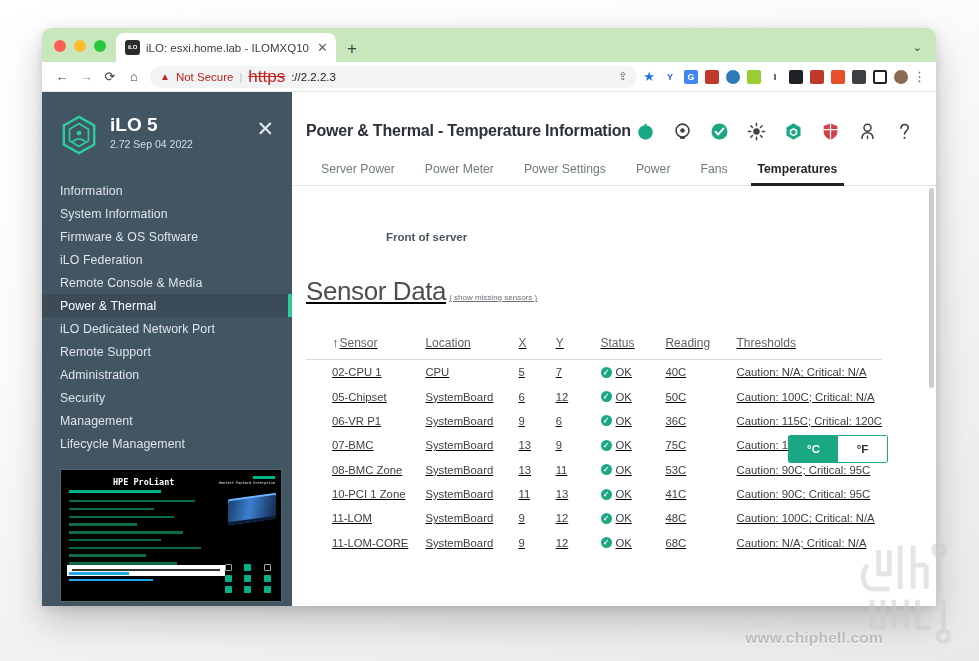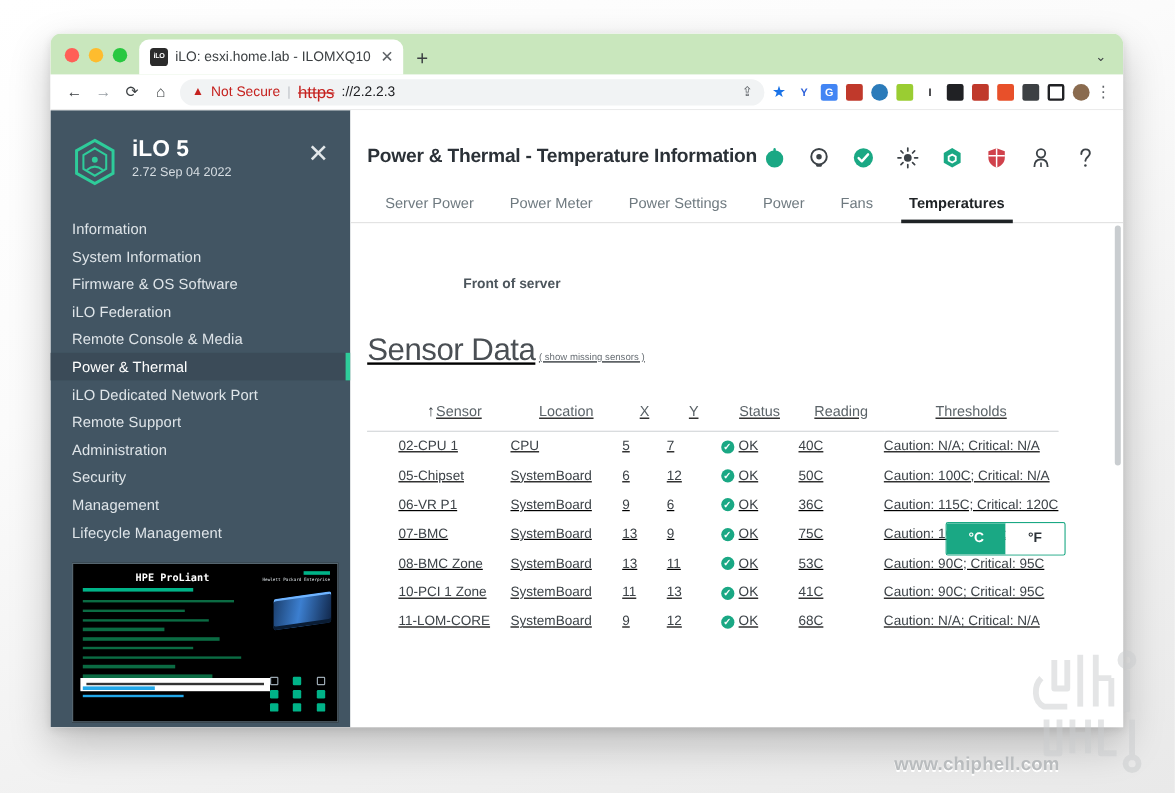--- a/index.html
+++ b/index.html
@@ -65,21 +65,21 @@
     color: #3c4043; font-size: 13px;
   }
   #omnibox {
     flex: 1; height: 22px; background: #f1f3f4; border-radius: 11px;
     display: flex; align-items: center; padding: 0 10px; margin: 0 6px 0 4px;
     gap: 6px; min-width: 0;
   }
   #warn-triangle { color: #c5221f; font-size: 10px; line-height: 1; }
   #not-secure-text { font-size: 11.5px; color: #c5221f; }
   #omnibox-sep { color: #bdc1c6; font-size: 11px; }
-  #url-scheme { font-size: 14px; color: #c5221f; text-decoration: line-through; text-align: right; }
+  #url-scheme { font-size: 17px; color: #c5221f; text-decoration: line-through; text-align: right; }
   #url-rest { font-size: 11.5px; color: #202124; }
   #omnibox-spacer { flex:1; }
   #share-icon { font-size: 11px; color: #5f6368; }
   #bookmark-star { color: #1a73e8; font-size: 13px; margin-right: 2px;}
 
   #ext-icons { display: flex; align-items: center; gap: 7px; padding-left: 6px; }
   .ext { width: 14px; height: 14px; border-radius: 2px; flex: none;
          font-size: 9px; color:#fff; text-align:center; line-height:14px; font-weight:bold;}
   #kebab { color: #5f6368; font-size: 13px; margin-left: 5px; letter-spacing: 0; line-height: 1;}
 
@@ -170,21 +170,21 @@
     border: 1px solid #1aa884; border-radius: 2px; overflow: hidden;
   }
   .unit-btn { width: 49px; height: 26px; font-size: 11.5px; font-weight: bold;
     display: flex; align-items: center; justify-content: center; }
   .unit-btn.sel { background: #1aa884; color: #fff; }
   .unit-btn.unsel { background: #fff; color: #2b3137; }
 
   
   #sensor-table { width: 576px; margin: 28px 0 0 0; border-collapse: collapse; }
   #sensor-table thead th {
-    font-size: 12px; font-weight: normal; color: #5b6368; text-align: center;
+    font-size: 12px; font-weight: normal; color: #5b6368; text-align: left;
     padding: 0 0 9px 0; border-bottom: 1px solid #d9dcde;
   }
   #sensor-table tbody td {
     font-size: 11.3px; color: #3c4247; padding: 6.2px 0; white-space: nowrap;
   }
   .col-sensor { width: 120px; padding-left: 26px !important; }
   .col-location { width: 94px; }
   .col-x { width: 38px; }
   .col-y { width: 46px; }
   .col-status { width: 66px; }
@@ -556,20 +556,34 @@
               <td>
                   <span class="status-cell">
                     <span class="ok-dot"></span>
                     <span>OK</span>
                   </span>
                 </td>
               <td>41C</td>
               <td>Caution: 90C; Critical: 95C</td>
             </tr>
             <tr>
+              <td class="col-sensor">11-LOM</td>
+              <td>SystemBoard</td>
+              <td>9</td>
+              <td>12</td>
+              <td>
+                  <span class="status-cell">
+                    <span class="ok-dot"></span>
+                    <span>OK</span>
+                  </span>
+                </td>
+              <td>48C</td>
+              <td>Caution: 100C; Critical: N/A</td>
+            </tr>
+            <tr>
               <td class="col-sensor">11-LOM-CORE</td>
               <td>SystemBoard</td>
               <td>9</td>
               <td>12</td>
               <td>
                   <span class="status-cell">
                     <span class="ok-dot"></span>
                     <span>OK</span>
                   </span>
                 </td>

